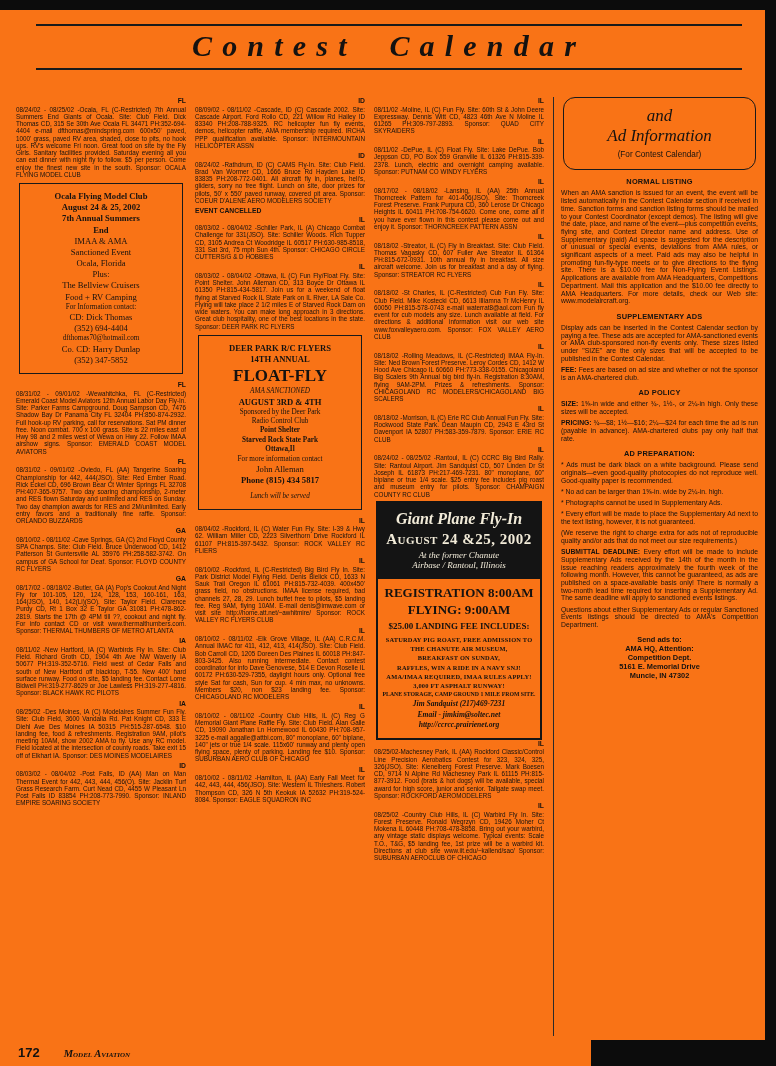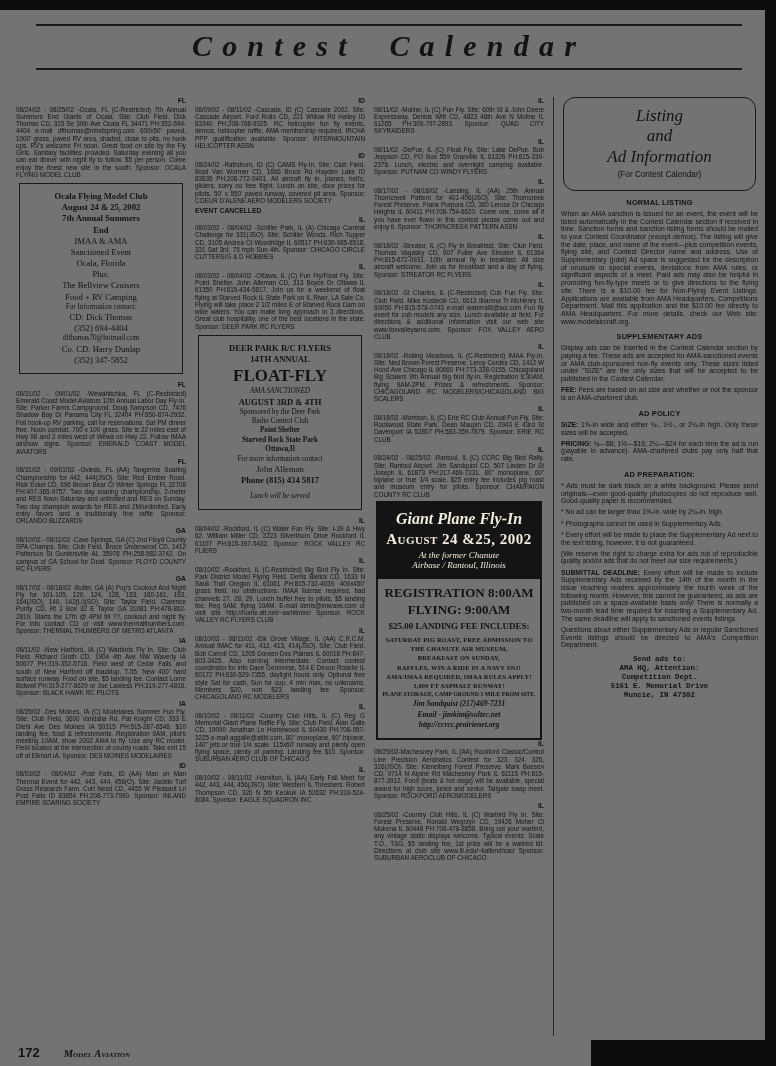--- a/index.html
+++ b/index.html
@@ -1,17 +1,17 @@
 <!DOCTYPE html>
 <html><head>
 <meta charset="utf-8">
 <style>
   * { margin:0; padding:0; box-sizing:border-box; }
   body { background:#555; font-family:"Liberation Sans", sans-serif; }
-  .page { position:relative; width:776px; height:1066px; background:#737373; overflow:hidden; color:#151210; margin:0 auto; }
+  .page { position:relative; width:776px; height:1066px; background:#f97316; overflow:hidden; color:#151210; margin:0 auto; }
   .scan-top { position:absolute; top:0; left:0; width:776px; height:10px; background:#0c0c0c; }
   .scan-right { position:absolute; top:0; right:0; width:11px; height:1066px; background:#0c0c0c; }
   .scan-corner { position:absolute; right:0; bottom:0; width:185px; height:26px; background:#0c0c0c; }
 
   .header { position:absolute; top:24px; left:36px; width:706px; }
   .rule { height:2px; background:#1a1a1a; }
   .title { font-family:"Liberation Serif", serif; font-style:italic; font-weight:bold; font-size:30px; letter-spacing:0.34em; word-spacing:0.5em; text-align:center; padding:3px 0 5px 0; }
 
   .content { position:absolute; top:97px; left:16px; width:742px; bottom:30px; display:flex; gap:9px; overflow:hidden; }
   .col { width:170px; overflow:hidden; }
@@ -40,21 +40,21 @@
   .ad-body-giant .reg { font-size:13px; font-weight:bold; margin-bottom:2px; }
   .ad-body-giant .fee { font-size:9px; font-weight:bold; margin-bottom:2px; }
   .ad-body-giant .sc { font-size:6.4px; font-weight:bold; letter-spacing:0.2px; line-height:1.45; }
   .ad-body-giant .sc2 { font-size:5.8px; font-weight:bold; line-height:1.5; }
   .ad-body-giant .ct { font-size:7.6px; font-weight:bold; font-style:italic; line-height:1.4; }
 
   .ad-box.ad-info { border-radius:12px; border-width:1.5px; padding:8px 4px 9px 4px; margin:0 2px 7px 2px; }
   .ad-box.ad-info .ib-t { font-size:17px; font-style:italic; line-height:1.2; }
   .ad-box.ad-info .ib-s { font-size:8.2px; margin-top:3px; font-family:"Liberation Sans", sans-serif; }
 
-  .ad-box.ad-sendto { border:none; padding:2px 0 0 0; margin:4px 0 0 0; font-family:Liberation Mono, monospace; }
+  .ad-box.ad-sendto { border:none; padding:2px 0 0 0; margin:4px 0 0 0; font-family:Liberation Sans, sans-serif; }
   .ad-box.ad-sendto div { font-size:7.4px; line-height:9px; font-weight:bold; }
 
   .heading { text-align:center; font-weight:bold; font-size:7.4px; margin:7px 0 3px 0; letter-spacing:0.2px; }
   .para { font-size:6.8px; line-height:7.7px; text-align:justify; margin-bottom:3.5px; }
   .para .lead { font-weight:bold; }
 
   .footer { position:absolute; left:18px; bottom:6px; display:flex; align-items:baseline; gap:24px; }
   .page-num { font-weight:bold; font-size:13px; }
   .brand { font-family:"Liberation Serif", serif; font-style:italic; font-weight:bold; font-variant:small-caps; font-size:10.5px; }
 </style>
@@ -244,21 +244,20 @@
           <div class="listing-text">08/25/02-Machesney Park, IL (AA) Rockford Classic/Control Line Precision Aerobatics Contest for 323, 324, 325, 326(JSO). Site: Kienelberg Forest Preserve. Mark Boesen CD, 9714 N Alpine Rd Machesney Park IL 61115 PH:815-877-3912. Food (brats &amp; hot dogs) will be available, special award for high score, junior and senior. Tailgate swap meet. Sponsor: ROCKFORD AEROMODELERS</div>
         </div>
         <div class="listing">
           <div class="state-label">IL</div>
           <div class="listing-text">08/25/02 -Country Club Hills, IL (C) Warbird Fly In. Site: Forest Preserve. Ronald Wegrzyn CD, 19426 Moher Ct Mokena IL 60448 PH:708-478-8858. Bring out your warbird, any vintage static displays welcome. Typical events: Scale T.O., T&amp;G, $5 landing fee, 1st prize will be a warbird kit. Directions at club site www.iit.edu/~kallend/sac/ Sponsor: SUBURBAN AEROCLUB OF CHICAGO</div>
         </div>
       </div>
     <div class="col col-info" id="col4">
         <div class="ad-box ad-info">
           <div class="ad-body-info">
-            <div class="ib-t">Listing</div>
             <div class="ib-t">and</div>
             <div class="ib-t">Ad Information</div>
             <div class="ib-s">(For Contest Calendar)</div>
           </div>
         </div>
         <div class="heading">NORMAL LISTING</div>
         <div class="para">When an AMA sanction is issued for an event, the event will be listed automatically in the Contest Calendar section if received in time. Sanction forms and sanction listing forms should be mailed to your Contest Coordinator (except demos). The listing will give the date, place, and name of the event—plus competition events, flying site, and Contest Director name and address. Use of Supplementary (paid) Ad space is suggested for the description of unusual or special events, deviations from AMA rules, or significant aspects of a meet. Paid ads may also be helpful in promoting fun-fly-type meets or to give directions to the flying site. There is a $10.00 fee for Non-Flying Event Listings. Applications are available from AMA Headquarters, Competitions Department. Mail this application and the $10.00 fee directly to AMA Headquarters. For more details, check our Web site: www.modelaircraft.org.</div>
         <div class="heading">SUPPLEMENTARY ADS</div>
         <div class="para">Display ads can be inserted in the Contest Calendar section by paying a fee. These ads are accepted for AMA-sanctioned events or AMA club-sponsored non-fly events only. These sizes listed under "SIZE" are the only sizes that will be accepted to be published in the Contest Calendar.</div>
         <div class="para"><span class="lead">FEE: </span>Fees are based on ad size and whether or not the sponsor is an AMA-chartered club.</div>

